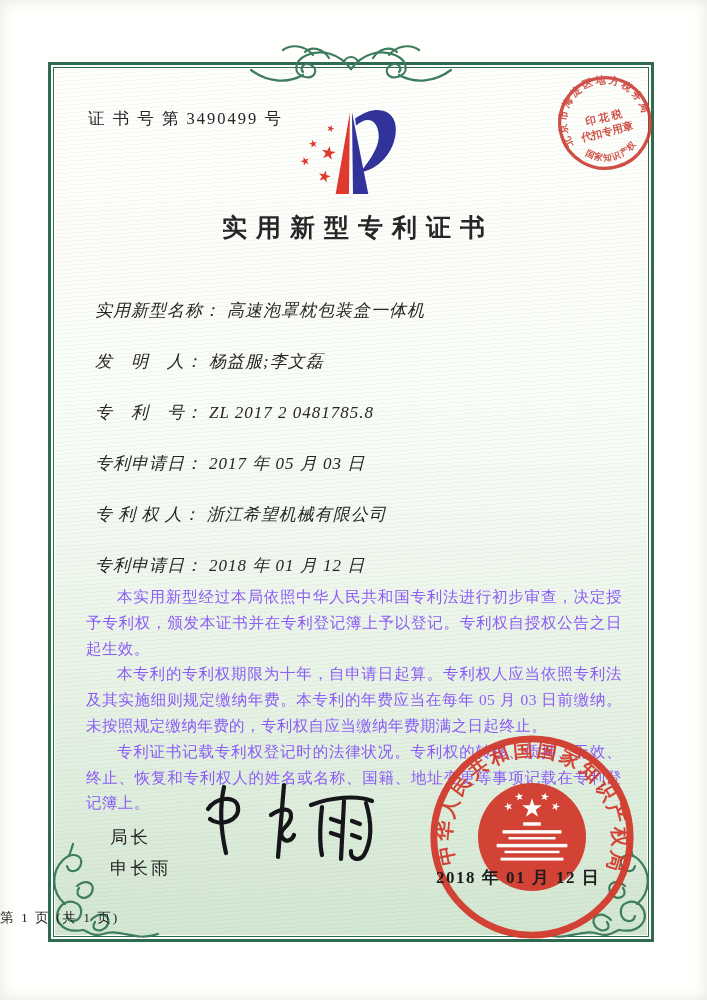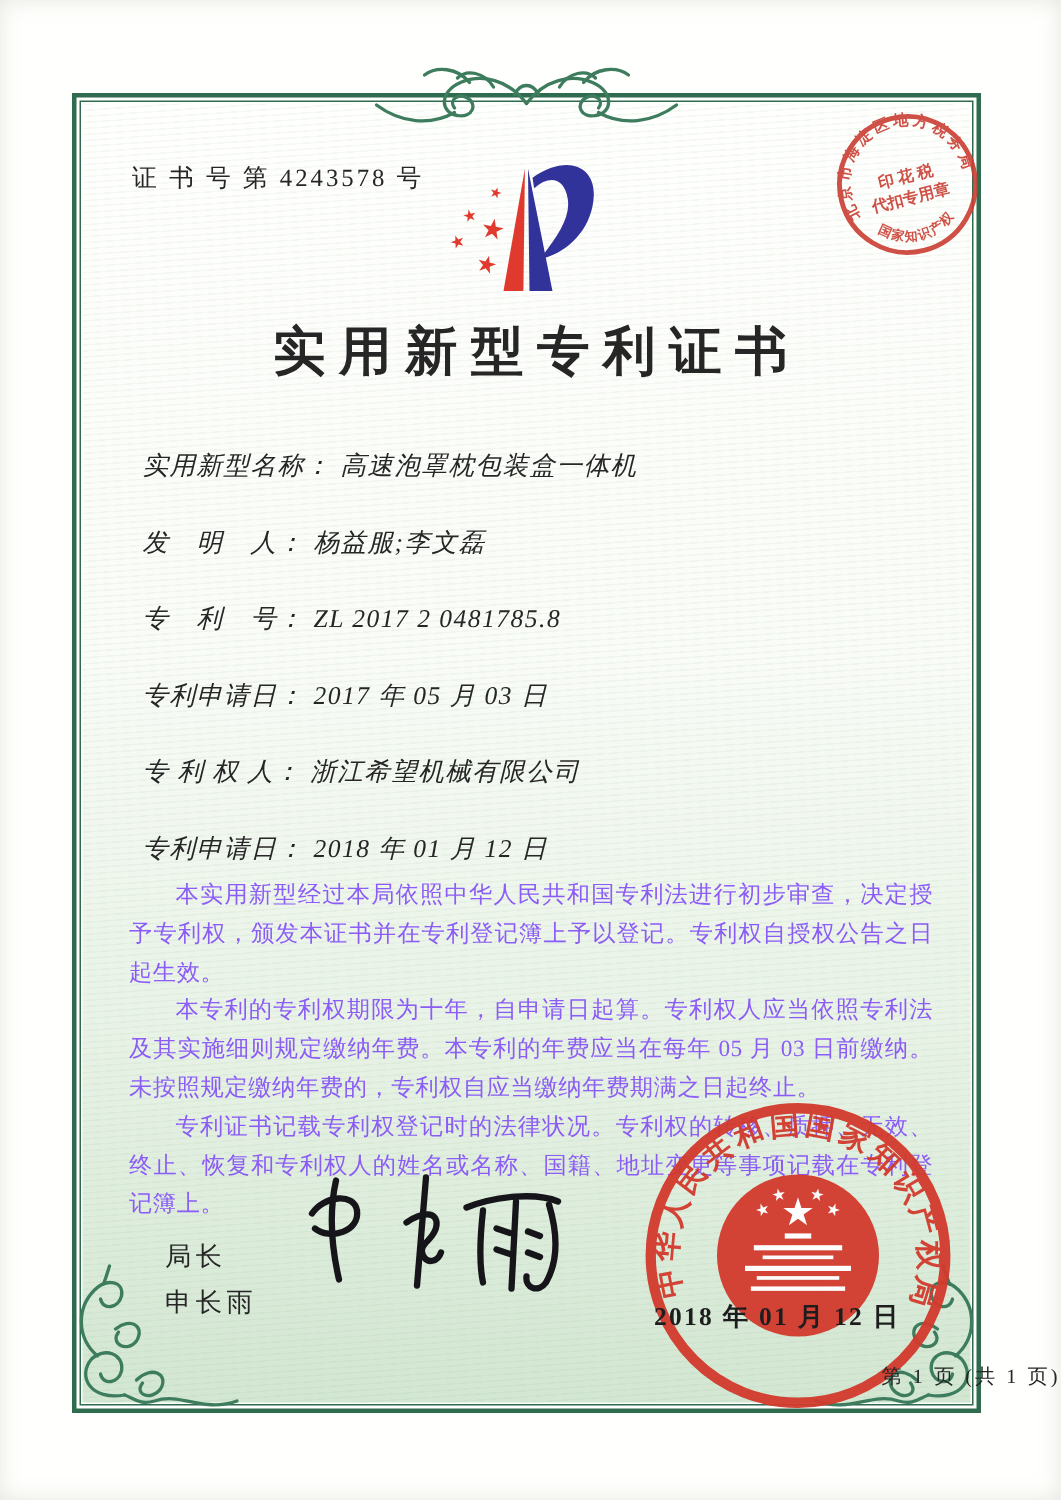--- a/index.html
+++ b/index.html
@@ -38,21 +38,21 @@
   .ornament{position:absolute;overflow:visible;}
   .ornament path{fill:none;stroke:var(--ornament-green);stroke-width:2.2;stroke-linecap:round;}
   .top-ornament{left:50%;top:-22px;transform:translateX(-50%);width:216px;height:46px;}
   .corner-left{left:-8px;bottom:-7px;width:116px;height:102px;}
   .corner-right{right:-8px;bottom:-7px;width:116px;height:102px;transform:scaleX(-1);}
   
   .cert-no{position:absolute;left:88px;top:108px;font-size:16.5px;letter-spacing:2px;z-index:2;}
   .logo{position:absolute;left:292px;top:96px;width:122px;height:102px;z-index:2;}
   .title{
     position:absolute;left:0;top:211px;width:100%;text-align:center;
-    font-size:35px;font-weight:700;letter-spacing:9px;padding-left:9px;z-index:2;
+    font-size:25px;font-weight:700;letter-spacing:9px;padding-left:9px;z-index:2;
   }
   
   .fields{position:absolute;left:95px;top:299px;width:480px;z-index:2;font-style:italic;}
   .field-row{height:20px;margin-bottom:31px;font-size:17px;white-space:nowrap;}
   .field-label{letter-spacing:1px;margin-right:6px;}
   .field-value{letter-spacing:1px;}
   
   .paragraphs{position:absolute;left:86px;top:584px;width:536px;z-index:2;}
   .paragraphs p{
     font-size:15.5px;line-height:25.8px;text-indent:2em;text-align:justify;
@@ -60,21 +60,21 @@
   }
   
   .officer{position:absolute;left:110px;top:799px;font-size:17.5px;line-height:31px;letter-spacing:3px;z-index:3;margin-top:23px;}
   .signature{position:absolute;left:196px;top:774px;width:188px;height:102px;z-index:3;}
   .signature path{fill:none;stroke:#15151a;stroke-width:4.2;stroke-linecap:round;stroke-linejoin:round;}
   
   .seal{position:absolute;left:424px;top:729px;width:216px;height:216px;z-index:2;opacity:.95;}
   .seal-date{position:absolute;left:436px;top:866px;font-size:17px;font-weight:600;letter-spacing:1.5px;color:#1d1d1d;z-index:4;}
   .tax-stamp{position:absolute;left:552px;top:70px;width:106px;height:106px;transform:rotate(-14deg);opacity:.88;z-index:2;}
   
-  .footer{position:absolute;left:0;top:909px;width:100%;text-align:right;font-size:13.5px;letter-spacing:2px;z-index:2;}
+  .footer{position:absolute;left:0;top:909px;width:100%;text-align:left;font-size:13.5px;letter-spacing:2px;z-index:2;}
 </style>
 </head>
 <body>
 
 <svg width="0" height="0" style="position:absolute" aria-hidden="true">
   <defs>
     <polygon id="star" points="0,-10 2.25,-3.09 9.51,-3.09 3.63,1.18 5.88,8.09 0,3.82 -5.88,8.09 -3.63,1.18 -9.51,-3.09 -2.25,-3.09"></polygon>
     <path id="sealArc" d="M -78 27 A 82.5 82.5 0 1 1 78 27" fill="none"></path>
     <path id="stampArcTop" d="M -37 14 A 40 40 0 1 1 37 14" fill="none"></path>
     <path id="stampArcBottom" d="M -28 27 A 39 39 0 0 0 28 27" fill="none"></path>
@@ -115,21 +115,21 @@
     <svg class="ornament corner-right" viewBox="0 0 116 102">
       <path d="M115,90 C92,98 78,84 60,90 C50,93 46,88 40,86"></path>
       <path d="M40,86 C18,90 8,74 18,62 C26,54 40,58 38,70 C36,78 26,80 24,72"></path>
       <path d="M22,60 C8,48 8,28 20,16 C28,8 40,10 38,20 C36,28 26,30 24,22"></path>
       <path d="M26,12 C28,7 29,3 30,0"></path>
       <path d="M48,76 C58,66 70,72 64,82 C58,90 46,86 52,78"></path>
       <path d="M34,42 C44,34 54,40 48,50 C42,58 30,52 36,44"></path>
     </svg>
   </div>
 
-  <div class="cert-no">证 书 号 第 4243578 号</div>
+  <div class="cert-no">证 书 号 第 3490499 号</div>
 
   <svg class="logo" viewBox="0 0 118 100">
     <g fill="var(--logo-red)">
       <use href="#star" transform="translate(37,32) scale(0.38) rotate(18)"></use>
       <use href="#star" transform="translate(20,47) scale(0.42) rotate(-12)"></use>
       <use href="#star" transform="translate(35,56) scale(0.72) rotate(10)"></use>
       <use href="#star" transform="translate(12,64) scale(0.45) rotate(-20)"></use>
       <use href="#star" transform="translate(31,79) scale(0.62) rotate(15)"></use>
     </g>
     <polygon points="56,16 42,96 55,96" fill="var(--logo-red)"></polygon>

